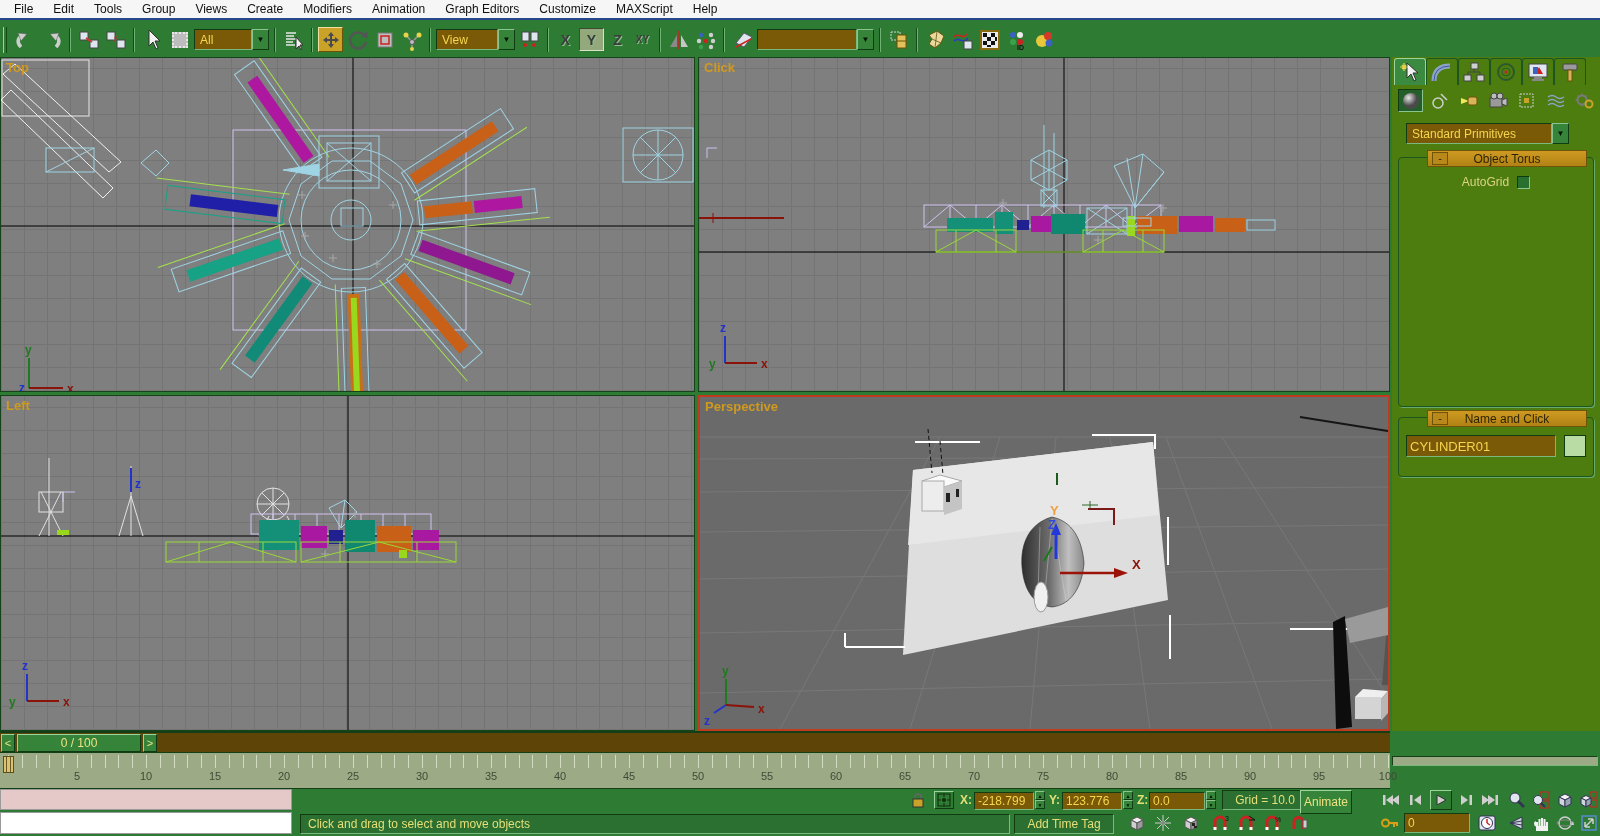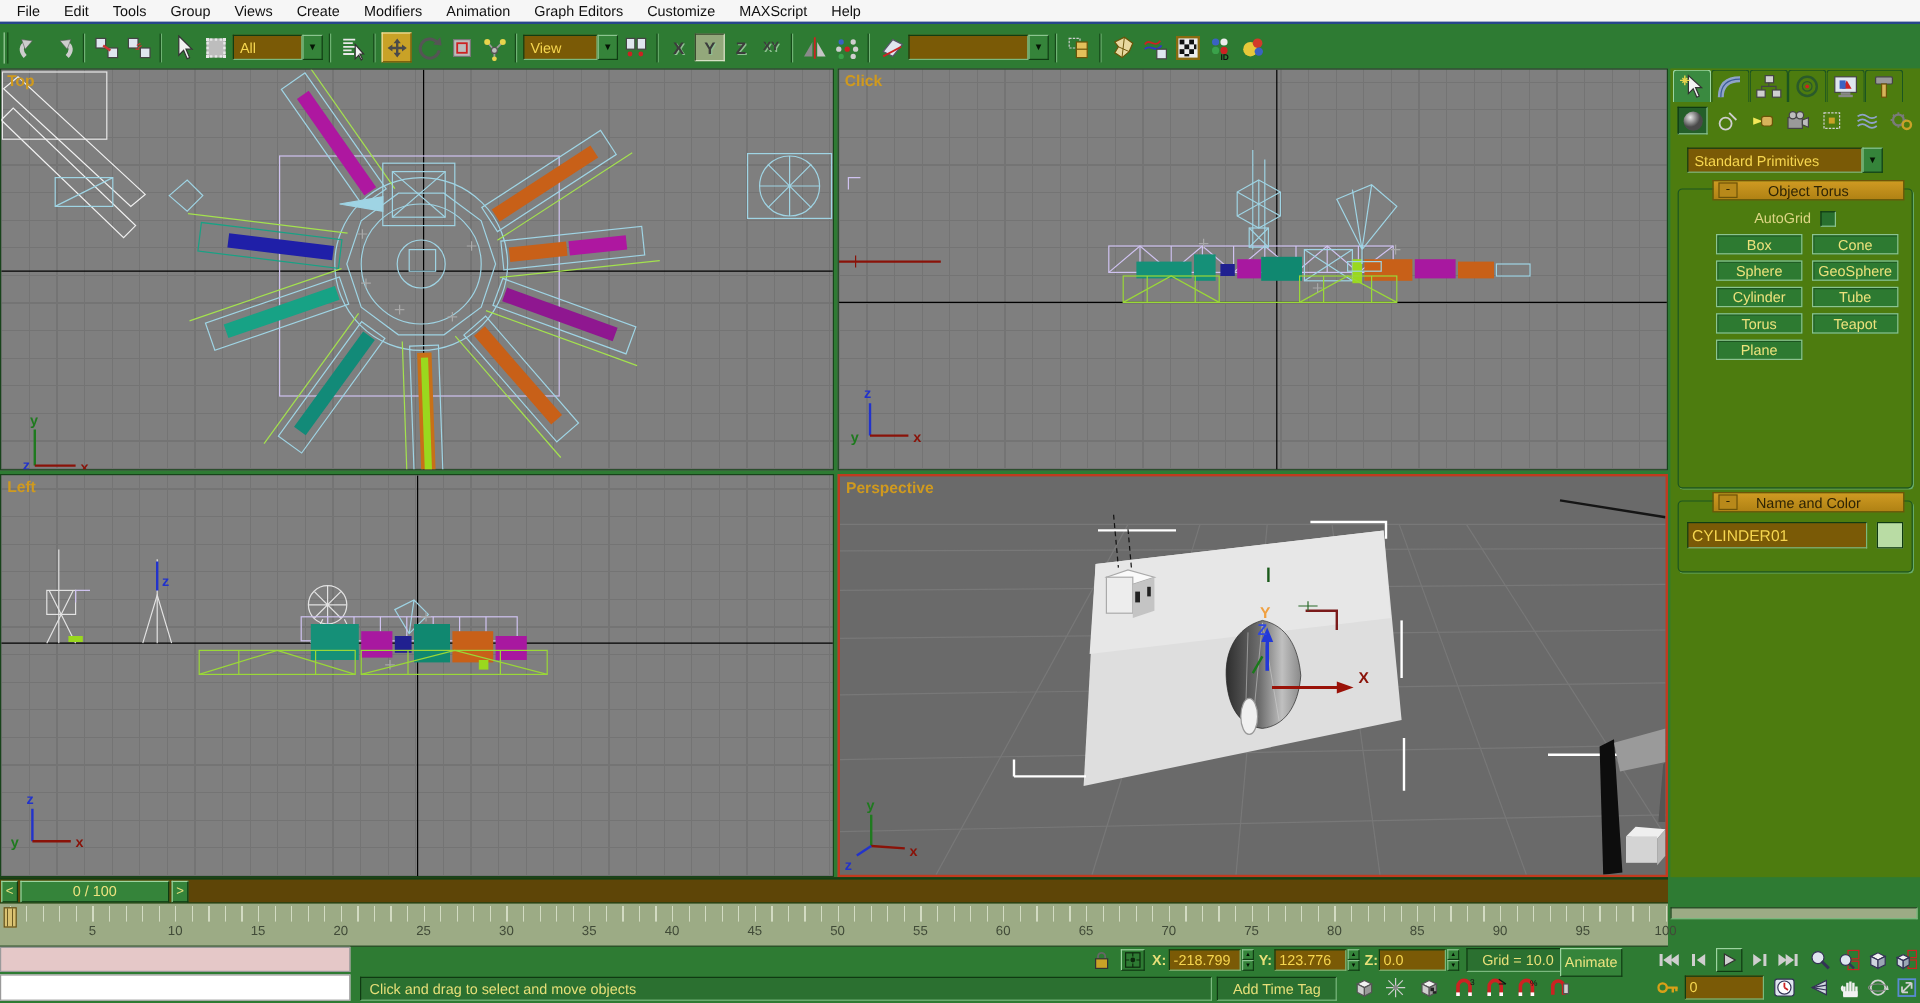--- a/index.html
+++ b/index.html
@@ -671,35 +671,24 @@
     </div>
     <div class="groupbox" style="left:6px;top:100px;width:196px;height:250px;"></div>
     <div class="rollout-hdr" style="top:93px;">
       <div class="collapse">-</div>
       <span>Object Torus</span>
     </div>
     <div class="autogrid">
       <span>AutoGrid</span>
       <span class="checkbox"></span>
     </div>
-    <div class="ot-grid">
-        <div class="ot-btn">Box</div>
-        <div class="ot-btn">Cone</div>
-        <div class="ot-btn">Sphere</div>
-        <div class="ot-btn">GeoSphere</div>
-        <div class="ot-btn">Cylinder</div>
-        <div class="ot-btn">Tube</div>
-        <div class="ot-btn">Torus</div>
-        <div class="ot-btn">Teapot</div>
-        <div class="ot-btn">Plane</div>
-      </div>
     <div class="groupbox" style="left:6px;top:360px;width:196px;height:60px;"></div>
     <div class="rollout-hdr" style="top:353px;">
       <div class="collapse">-</div>
-      <span>Name and Color</span>
+      <span>Name and Click</span>
     </div>
     <input class="field" style="position: absolute; left: 14px; top: 378px; width: 150px; height: 22px; font-size: 13px;" value="CYLINDER01">
     <div style="position:absolute;left:172px;top:378px;width:22px;height:22px;background:#b9dca4;border:1px solid #0f3a12;"></div>
   </div>
 
   <div class="timeslider">
     <div class="ts-btn" style="left:1px;width:14px;">&lt;</div>
     <div class="ts-frame">0 / 100</div>
     <div class="ts-btn" style="left:143px;width:14px;">&gt;</div>
   </div>

